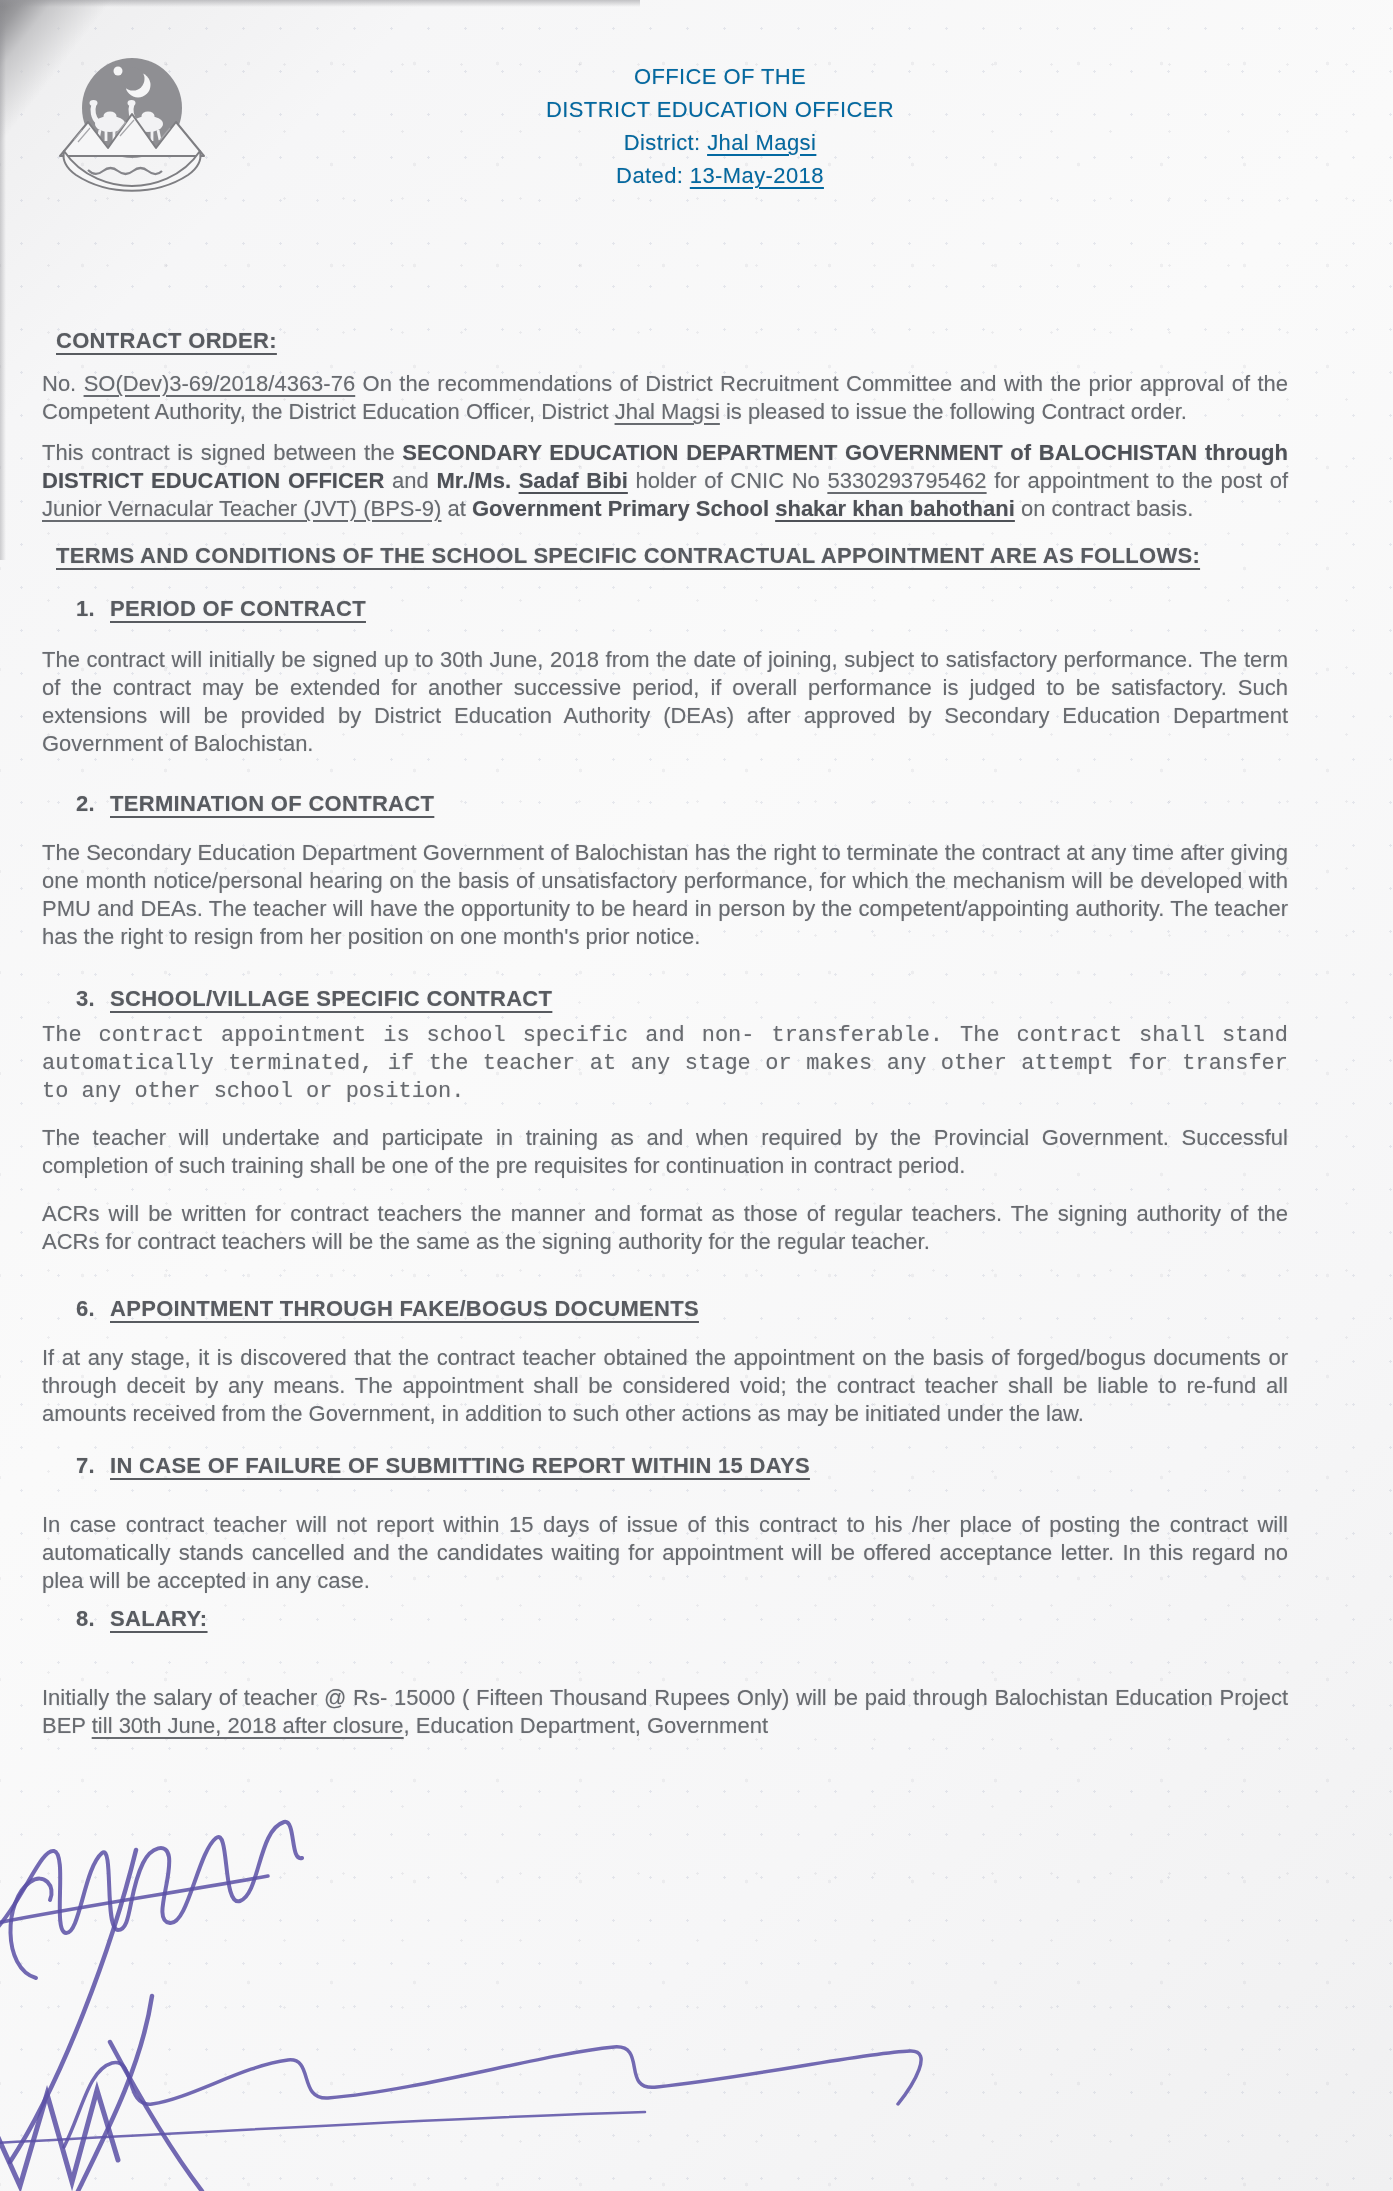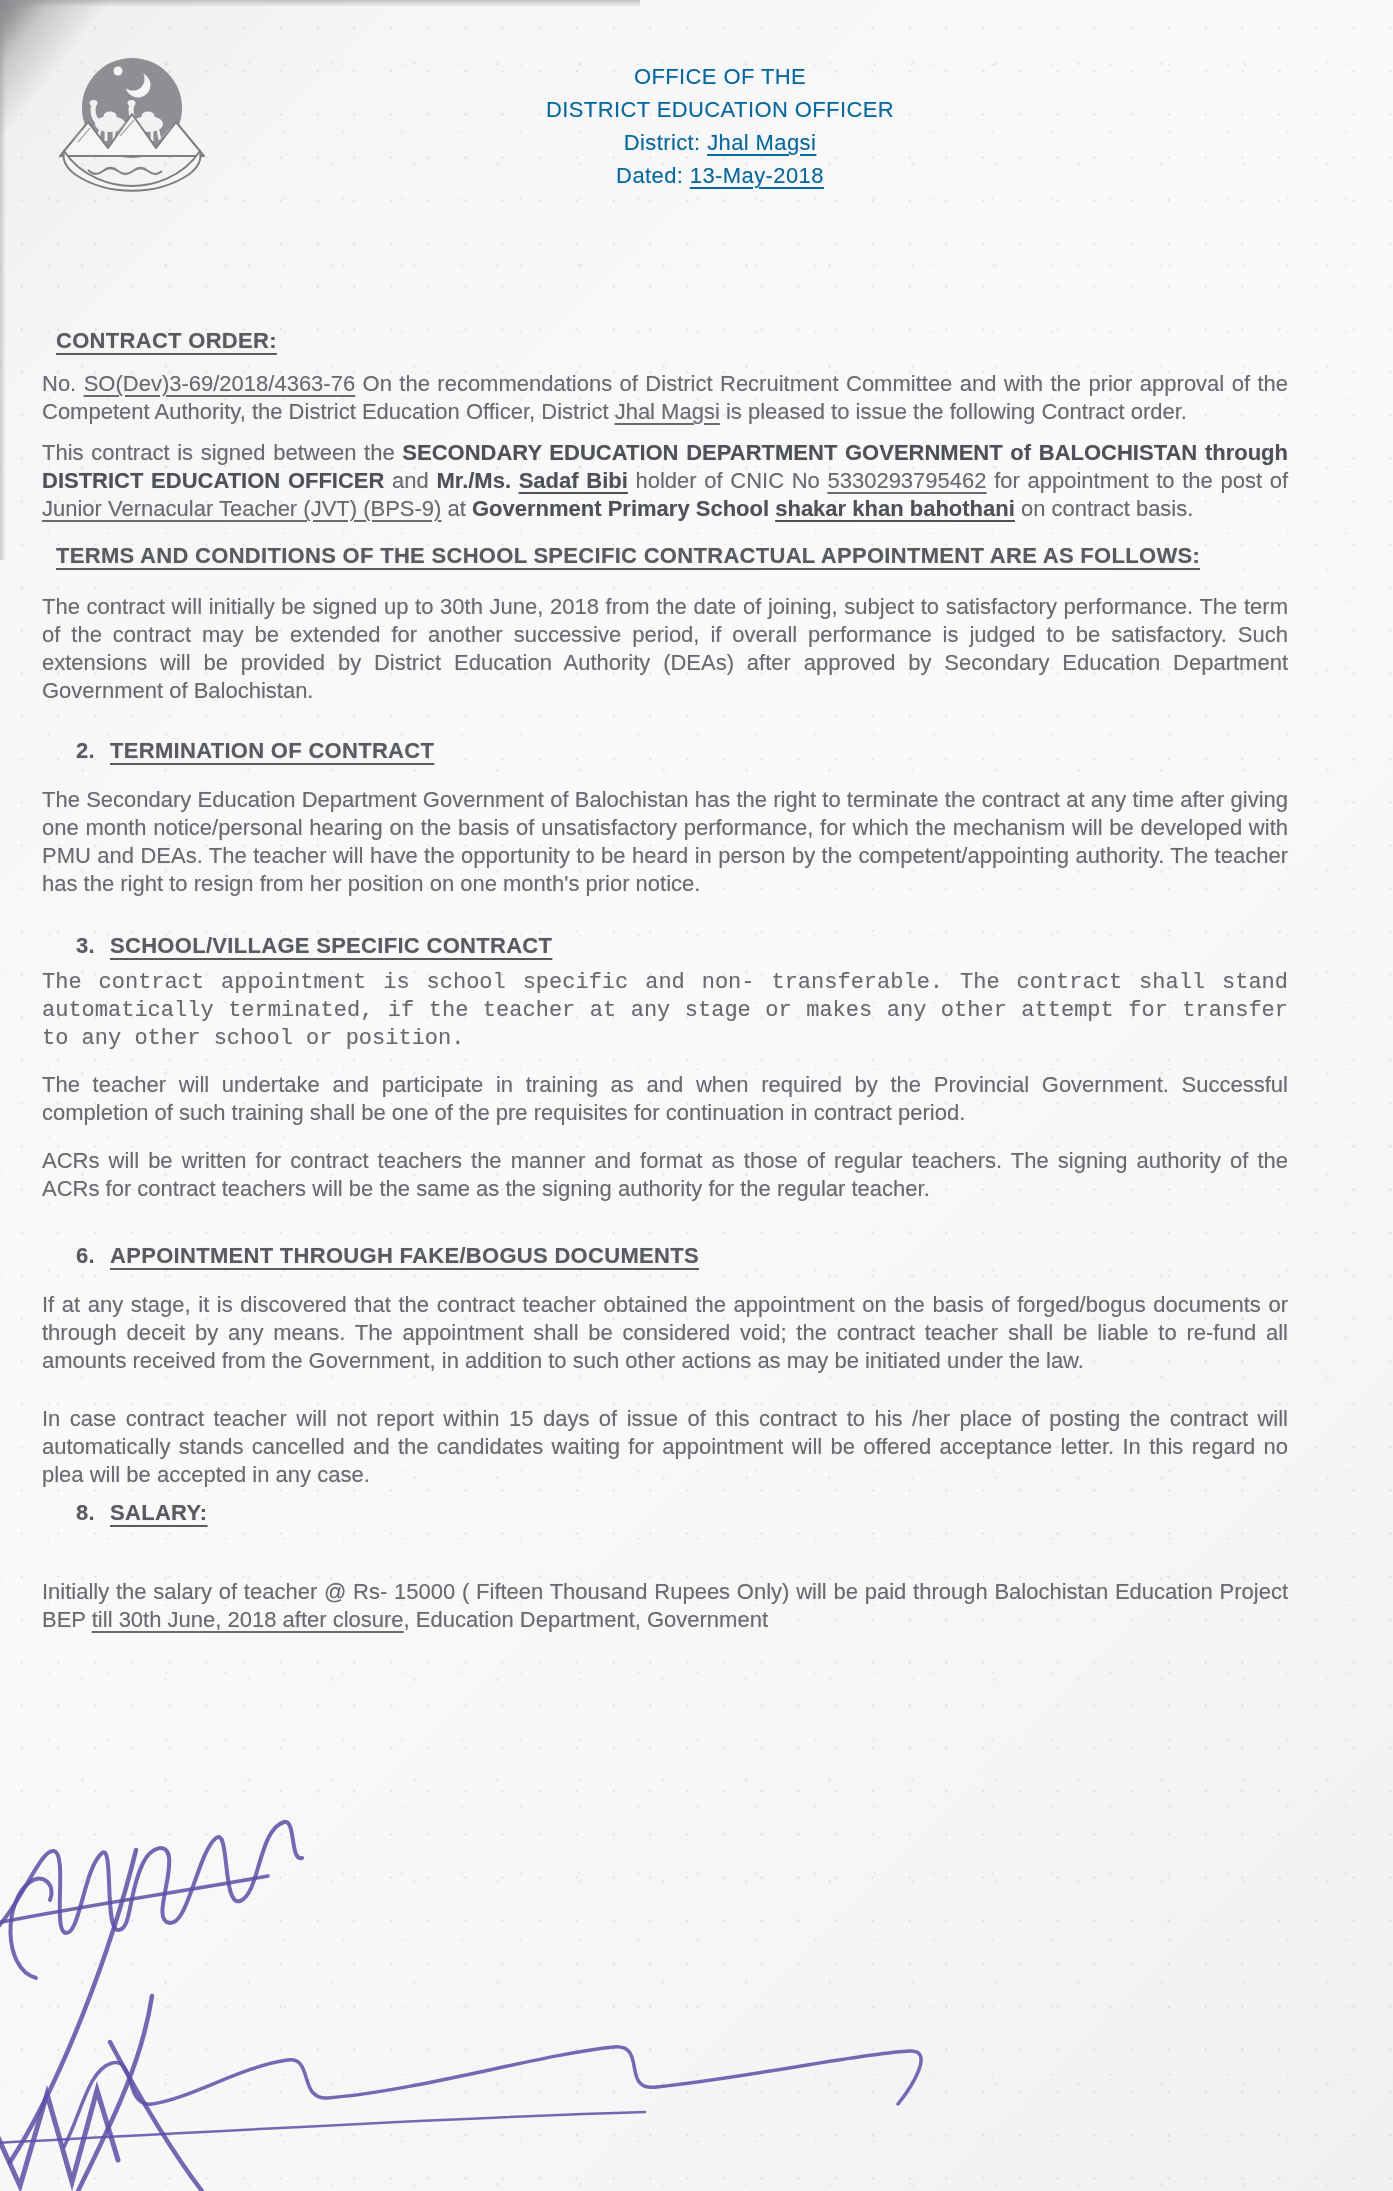--- a/index.html
+++ b/index.html
@@ -123,20 +123,21 @@
 
   <p class="h-main"><span class="hu">CONTRACT ORDER:</span></p>
 
   <p class="body-text" style="margin-top:8px;"><span>No. </span><span class="u">SO(Dev)3-69/2018/4363-76</span><span> On the recommendations of District Recruitment Committee and with the prior approval of the Competent Authority, the District Education Officer, District </span><span class="u">Jhal Magsi</span><span> is pleased to issue the following Contract order.</span></p>
 
   <p class="body-text" style="margin-top:13px;"><span>This contract is signed between the </span><span class="b">SECONDARY EDUCATION DEPARTMENT GOVERNMENT of BALOCHISTAN through DISTRICT EDUCATION OFFICER</span><span> and </span><span class="b">Mr./Ms. </span><span class="b u">Sadaf Bibi</span><span> holder of CNIC No </span><span class="u">5330293795462</span><span> for appointment to the post of </span><span class="u">Junior Vernacular Teacher (JVT) (BPS-9)</span><span> at </span><span class="b">Government Primary School </span><span class="b u">shakar khan bahothani</span><span> on contract basis.</span></p>
 
   <p class="h-main" style="margin-top:18px;"><span class="hu">TERMS AND CONDITIONS OF THE SCHOOL SPECIFIC CONTRACTUAL APPOINTMENT ARE AS FOLLOWS:</span></p>
 
   <div>
+    <div class="section-head" style="margin-top:23px;"><span class="sec-num">1.</span><span class="sec-title">PERIOD OF CONTRACT</span></div>
     <p class="body-text" style="margin-top:22px;">The contract will initially be signed up to 30th June, 2018 from the date of joining, subject to satisfactory performance. The term of the contract may be extended for another successive period, if overall performance is judged to be satisfactory. Such extensions will be provided by District Education Authority (DEAs) after approved by Secondary Education Department Government of Balochistan.</p>
   </div>
 
   <div>
     <div class="section-head" style="margin-top:31px;"><span class="sec-num">2.</span><span class="sec-title">TERMINATION OF CONTRACT</span></div>
     <p class="body-text" style="margin-top:20px;">The Secondary Education Department Government of Balochistan has the right to terminate the contract at any time after giving one month notice/personal hearing on the basis of unsatisfactory performance, for which the mechanism will be developed with PMU and DEAs.  The teacher will have the opportunity to be heard in person by the competent/appointing authority. The teacher has the right to resign from her position on one month's prior notice.</p>
   </div>
 
   <div>
     <div class="section-head" style="margin-top:33px;"><span class="sec-num">3.</span><span class="sec-title">SCHOOL/VILLAGE SPECIFIC CONTRACT</span></div>
@@ -150,20 +151,21 @@
   <div>
     <p class="body-text" style="margin-top:20px;">ACRs will be written for contract teachers the manner and format as those of regular teachers. The signing authority of the ACRs for contract teachers will be the same as the signing authority for the regular teacher.</p>
   </div>
 
   <div>
     <div class="section-head" style="margin-top:38px;"><span class="sec-num">6.</span><span class="sec-title">APPOINTMENT THROUGH FAKE/BOGUS DOCUMENTS</span></div>
     <p class="body-text" style="margin-top:20px;">If at any stage, it is discovered that the contract teacher obtained the appointment on the basis of forged/bogus documents or through deceit by any means. The appointment shall be considered void; the contract teacher shall be liable to re-fund all amounts received from the Government, in addition to such other actions as may be initiated under the law.</p>
   </div>
 
   <div>
+    <div class="section-head" style="margin-top:23px;"><span class="sec-num">7.</span><span class="sec-title">IN CASE OF FAILURE OF SUBMITTING REPORT WITHIN 15 DAYS</span></div>
     <p class="body-text" style="margin-top:30px;">In case contract teacher will not report within 15 days of issue of this contract to his /her place of posting the contract will automatically stands cancelled and the candidates waiting for appointment will be offered acceptance letter. In this regard no plea will be accepted in any case.</p>
   </div>
 
   <div>
     <div class="section-head" style="margin-top:9px;"><span class="sec-num">8.</span><span class="sec-title">SALARY:</span></div>
     <p class="body-text" style="margin-top:50px;"><span>Initially the salary of teacher @ Rs- 15000 ( Fifteen Thousand Rupees Only) will be paid through Balochistan Education Project BEP </span><span class="u">till 30th June, 2018 after closure</span><span>, Education Department, Government</span></p>
   </div>
 
 </div>
 

